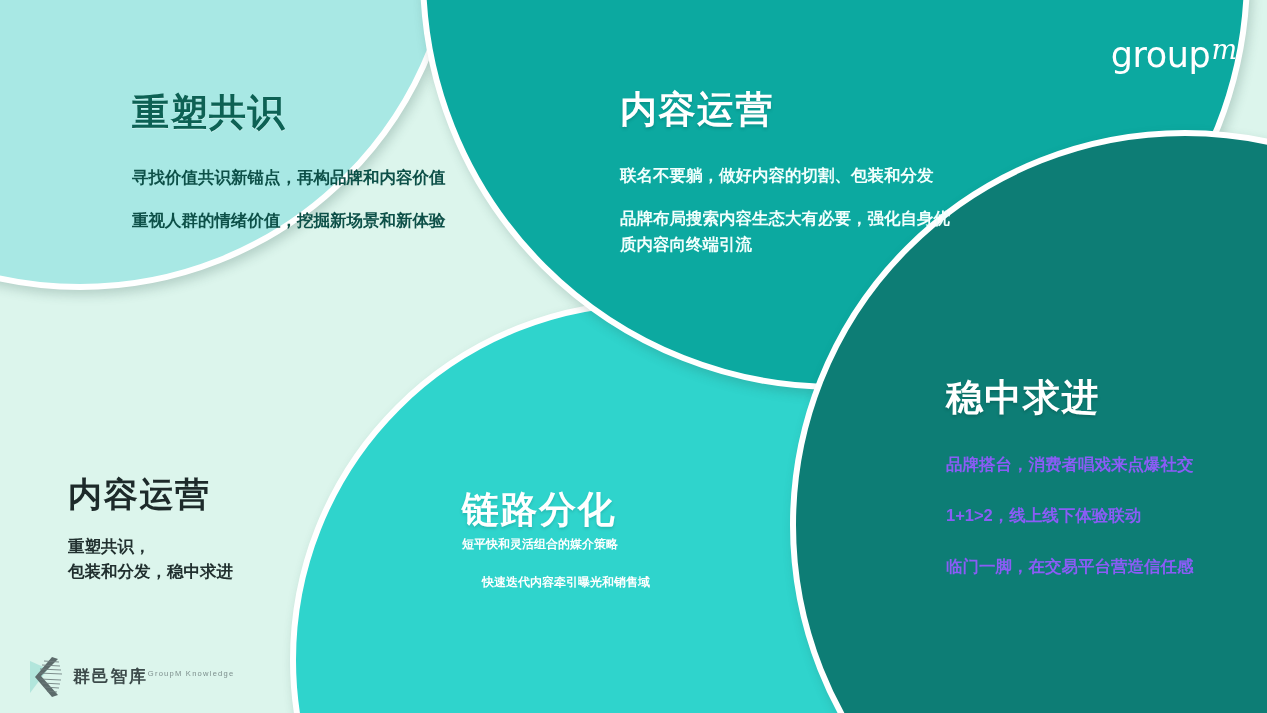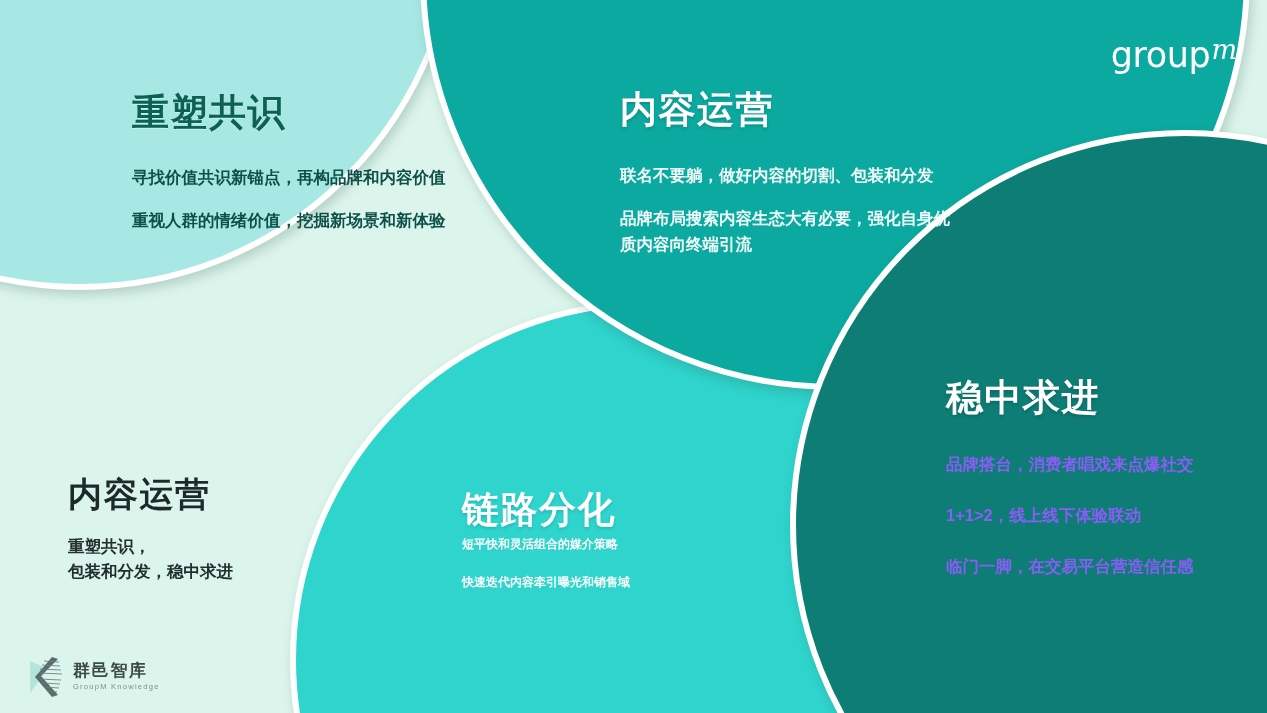--- a/index.html
+++ b/index.html
@@ -88,21 +88,21 @@
   #p4 { left:68px; top:472px; width:330px; }
   #p4 .p-title { font-size:34px; color:#1d2a2a; margin-bottom:16px;
                  letter-spacing:.05em; }
   #p4 .p-body { font-size:16.5px; color:#21302f; line-height:1.5; }
 
   
   #p5 { left:462px; top:485px; width:340px; }
   #p5 .p-title { font-size:37px; color:#ffffff; 
                  text-shadow:0 2px 3px rgba(0,90,85,.20); }
   #p5 .p-body { font-size:12px; color:#ffffff; }
-  #p5 .p-body p + p { margin-top:1.55em; }
+  #p5 .p-body p + p { margin-top:1.55em;margin-left:20px; }
 
   
   #groupm-logo {
     position:absolute; right:30px; top:38px; z-index:30;
     display:flex; align-items:flex-start;
   }
   #groupm-logo .gm-word {
     font-size:35px; color:#ffffff; letter-spacing:-.012em;
     font-family:"DejaVu Sans",sans-serif; line-height:1;
   }
@@ -111,21 +111,21 @@
     font-family:"DejaVu Serif",serif; line-height:1;
     margin-left:1px; margin-top:-2px; font-weight:500;
   }
 
   
   #knowledge-logo {
     position:absolute; left:28px; bottom:14px; z-index:30;
     display:flex; align-items:center; gap:9px;
   }
   #knowledge-logo .kl-mark { position:relative; width:36px; height:44px; }
-  #knowledge-logo .kl-text { display:flex; flex-direction:column; }
+  #knowledge-logo .kl-text { display:flex; }
   #knowledge-logo .kl-cn {
     font-size:17px; font-weight:bold; color:#3c4a4a; letter-spacing:.10em;
     line-height:1.1;
   }
   #knowledge-logo .kl-en {
     font-size:7.6px; color:#7d8f8d; letter-spacing:.16em;
     margin-top:2px; line-height:1.1;
   }
 </style>
 </head>

